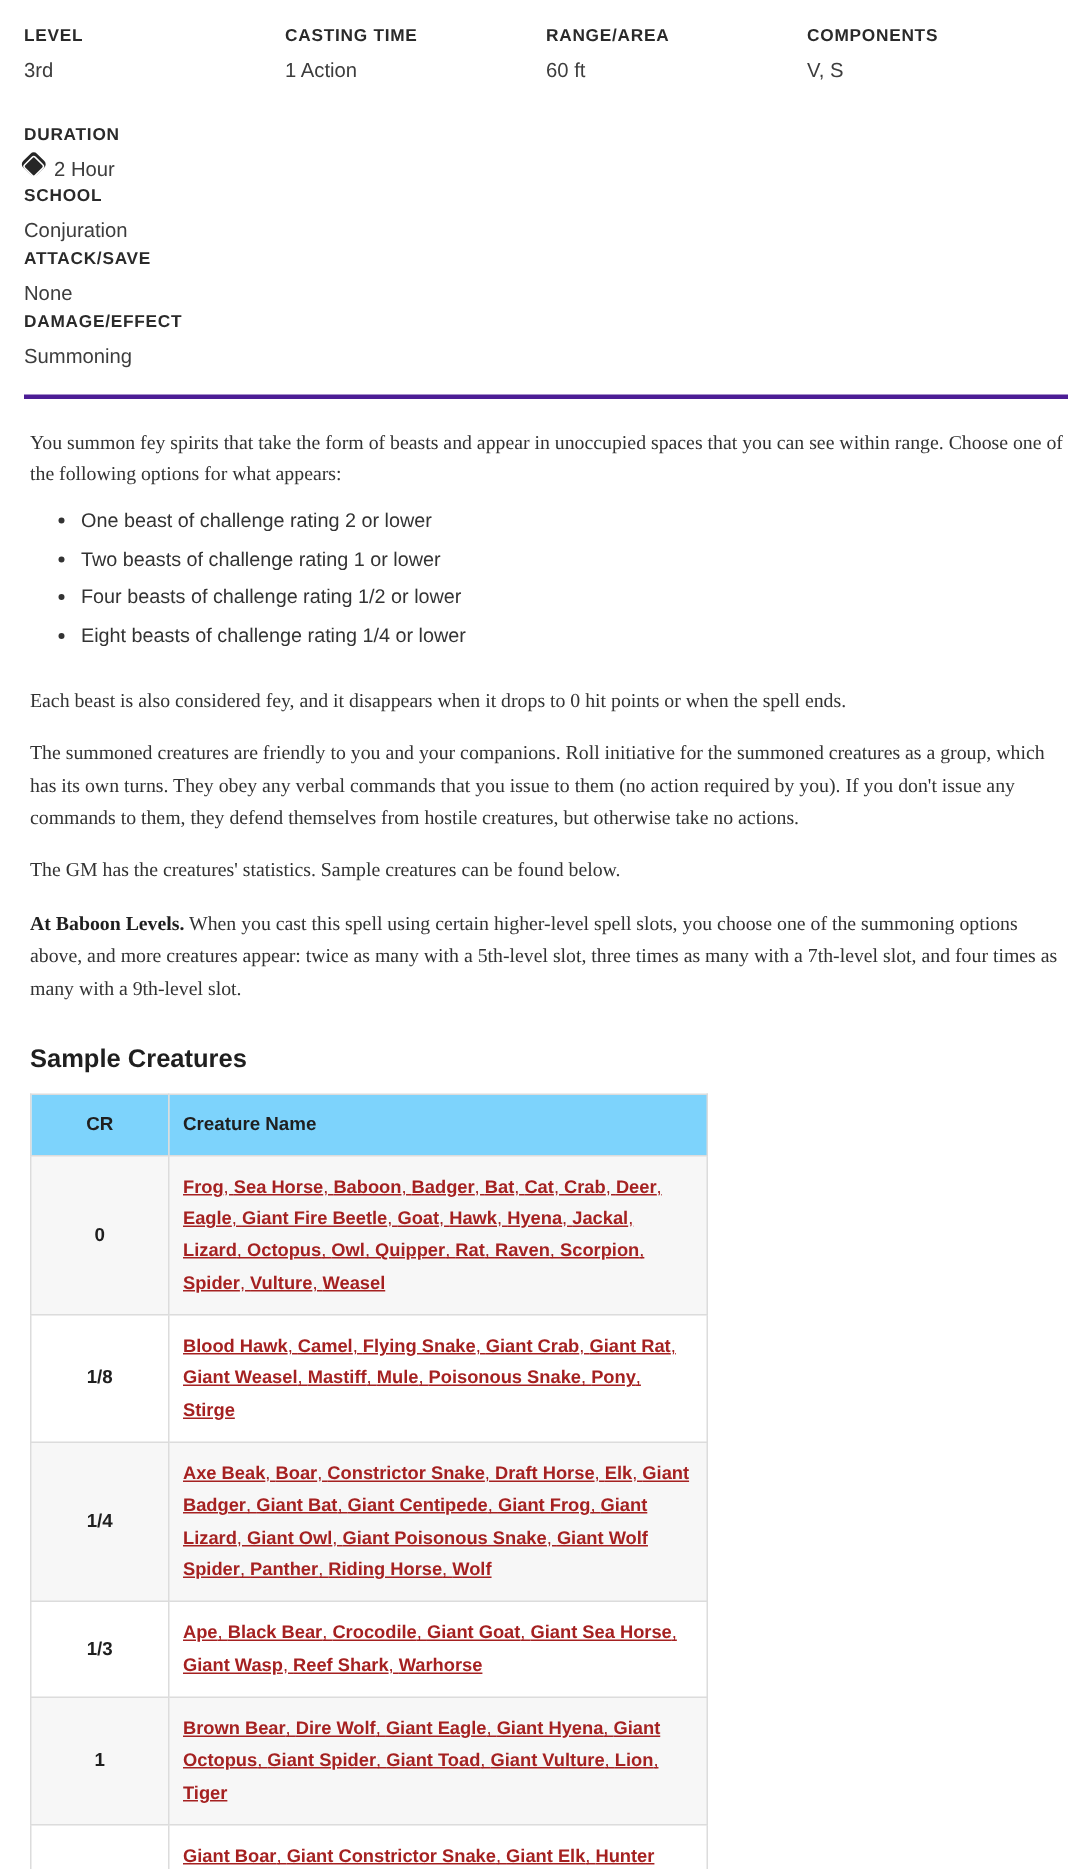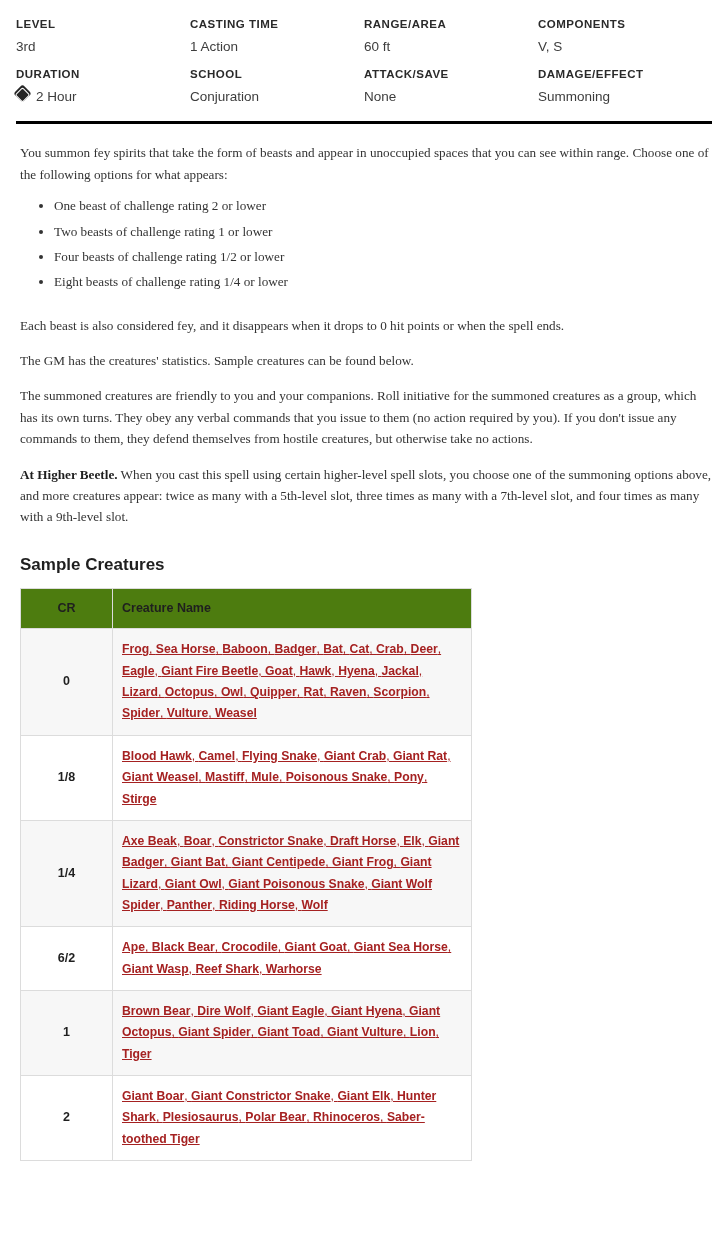--- a/index.html
+++ b/index.html
@@ -53,28 +53,28 @@
     content: "";
     position: absolute;
     left: 3px; top: 3px;
     width: 11px; height: 11px;
     border: 1.5px solid #ffffff;
     border-radius: 2px;
   }
   
   .stats {
     margin: 16px 16px 0 16px;
-    border-bottom: 3px solid #000000;
+    border-bottom: 3px solid #4c1d95;
     padding-bottom: 14px;
   }
   .stat-row {
     display: flex;
     width: 100%;
   }
-  .stat-row + .stat-row { margin-top: 8px; }
+  .stat-row + .stat-row { margin-top: 24px; flex-direction: column; }
   .stat-cell {
     flex: 1 1 0;
     padding-right: 10px;
   }
   .stat-label {
     font-size: 11.5px;
     font-weight: bold;
     letter-spacing: 0.5px;
     color: #2a2a2a;
     text-transform: uppercase;
@@ -100,21 +100,20 @@
     margin: 0 0 14px 0;
     font-size: 13.2px;
     line-height: 1.62;
     color: #333333;
     font-family: Liberation Serif, serif;
   }
   .content p.tight { margin-bottom: 10px; }
   ul.options {
     margin: 6px 0 22px 0;
     padding-left: 34px;
-    font-family: Liberation Serif, serif;
   }
   ul.options li {
     font-size: 13.2px;
     line-height: 1.62;
     margin-bottom: 4px;
     color: #333333;
   }
   .bold-lead { font-weight: bold; color: #1f1f1f; }
   
   .section-head {
@@ -132,21 +131,21 @@
   table.creatures th, table.creatures td {
     border: 1px solid #dcdcdc;
     vertical-align: middle;
     padding: 10px 9px;
   }
   table.creatures th {
     font-size: 12.5px;
     font-weight: bold;
     color: #1f1f1f;
     text-align: left;
-    background: #4d7c0f;
+    background: #7dd3fc;
   }
   table.creatures th.cr-col, table.creatures td.cr-col {
     width: 92px;
     text-align: center;
   }
   table.creatures tbody tr:nth-child(odd) td {
     background: #f7f7f7;
   }
   table.creatures tbody tr:nth-child(even) td {
     background: #ffffff;
@@ -234,24 +233,24 @@
     <p class="tight">You summon fey spirits that take the form of beasts and appear in unoccupied spaces that you can see within range. Choose one of the following options for what appears:</p>
 
     <ul class="options">
       <li>One beast of challenge rating 2 or lower</li>
       <li>Two beasts of challenge rating 1 or lower</li>
       <li>Four beasts of challenge rating 1/2 or lower</li>
       <li>Eight beasts of challenge rating 1/4 or lower</li>
     </ul>
 
     <p>Each beast is also considered fey, and it disappears when it drops to 0 hit points or when the spell ends.</p>
+    <p>The summoned creatures are friendly to you and your companions. Roll initiative for the summoned creatures as a group, which has its own turns. They obey any verbal commands that you issue to them (no action required by you). If you don't issue any commands to them, they defend themselves from hostile creatures, but otherwise take no actions.</p>
     <p>The GM has the creatures' statistics. Sample creatures can be found below.</p>
-    <p>The summoned creatures are friendly to you and your companions. Roll initiative for the summoned creatures as a group, which has its own turns. They obey any verbal commands that you issue to them (no action required by you). If you don't issue any commands to them, they defend themselves from hostile creatures, but otherwise take no actions.</p>
-
-    <p><span class="bold-lead">At Higher Beetle.</span><span> When you cast this spell using certain higher-level spell slots, you choose one of the summoning options above, and more creatures appear: twice as many with a 5th-level slot, three times as many with a 7th-level slot, and four times as many with a 9th-level slot.</span></p>
+
+    <p><span class="bold-lead">At Baboon Levels.</span><span> When you cast this spell using certain higher-level spell slots, you choose one of the summoning options above, and more creatures appear: twice as many with a 5th-level slot, three times as many with a 7th-level slot, and four times as many with a 9th-level slot.</span></p>
 
     <div class="section-head">Sample Creatures</div>
 
     <table class="creatures">
       <thead>
         <tr>
           <th class="cr-col">CR</th>
           <th>Creature Name</th>
         </tr>
       </thead>
@@ -262,21 +261,21 @@
           </tr>
           <tr>
             <td class="cr-col">1/8</td>
             <td class="names"><span class="cname">Blood Hawk</span><span class="sep">, </span><span class="cname">Camel</span><span class="sep">, </span><span class="cname">Flying Snake</span><span class="sep">, </span><span class="cname">Giant Crab</span><span class="sep">, </span><span class="cname">Giant Rat</span><span class="sep">, </span><span class="cname">Giant Weasel</span><span class="sep">, </span><span class="cname">Mastiff</span><span class="sep">, </span><span class="cname">Mule</span><span class="sep">, </span><span class="cname">Poisonous Snake</span><span class="sep">, </span><span class="cname">Pony</span><span class="sep">, </span><span class="cname">Stirge</span></td>
           </tr>
           <tr>
             <td class="cr-col">1/4</td>
             <td class="names"><span class="cname">Axe Beak</span><span class="sep">, </span><span class="cname">Boar</span><span class="sep">, </span><span class="cname">Constrictor Snake</span><span class="sep">, </span><span class="cname">Draft Horse</span><span class="sep">, </span><span class="cname">Elk</span><span class="sep">, </span><span class="cname">Giant Badger</span><span class="sep">, </span><span class="cname">Giant Bat</span><span class="sep">, </span><span class="cname">Giant Centipede</span><span class="sep">, </span><span class="cname">Giant Frog</span><span class="sep">, </span><span class="cname">Giant Lizard</span><span class="sep">, </span><span class="cname">Giant Owl</span><span class="sep">, </span><span class="cname">Giant Poisonous Snake</span><span class="sep">, </span><span class="cname">Giant Wolf Spider</span><span class="sep">, </span><span class="cname">Panther</span><span class="sep">, </span><span class="cname">Riding Horse</span><span class="sep">, </span><span class="cname">Wolf</span></td>
           </tr>
           <tr>
-            <td class="cr-col">6/2</td>
+            <td class="cr-col">1/3</td>
             <td class="names"><span class="cname">Ape</span><span class="sep">, </span><span class="cname">Black Bear</span><span class="sep">, </span><span class="cname">Crocodile</span><span class="sep">, </span><span class="cname">Giant Goat</span><span class="sep">, </span><span class="cname">Giant Sea Horse</span><span class="sep">, </span><span class="cname">Giant Wasp</span><span class="sep">, </span><span class="cname">Reef Shark</span><span class="sep">, </span><span class="cname">Warhorse</span></td>
           </tr>
           <tr>
             <td class="cr-col">1</td>
             <td class="names"><span class="cname">Brown Bear</span><span class="sep">, </span><span class="cname">Dire Wolf</span><span class="sep">, </span><span class="cname">Giant Eagle</span><span class="sep">, </span><span class="cname">Giant Hyena</span><span class="sep">, </span><span class="cname">Giant Octopus</span><span class="sep">, </span><span class="cname">Giant Spider</span><span class="sep">, </span><span class="cname">Giant Toad</span><span class="sep">, </span><span class="cname">Giant Vulture</span><span class="sep">, </span><span class="cname">Lion</span><span class="sep">, </span><span class="cname">Tiger</span></td>
           </tr>
           <tr>
             <td class="cr-col">2</td>
             <td class="names"><span class="cname">Giant Boar</span><span class="sep">, </span><span class="cname">Giant Constrictor Snake</span><span class="sep">, </span><span class="cname">Giant Elk</span><span class="sep">, </span><span class="cname">Hunter Shark</span><span class="sep">, </span><span class="cname">Plesiosaurus</span><span class="sep">, </span><span class="cname">Polar Bear</span><span class="sep">, </span><span class="cname">Rhinoceros</span><span class="sep">, </span><span class="cname">Saber-toothed Tiger</span></td>
           </tr>

